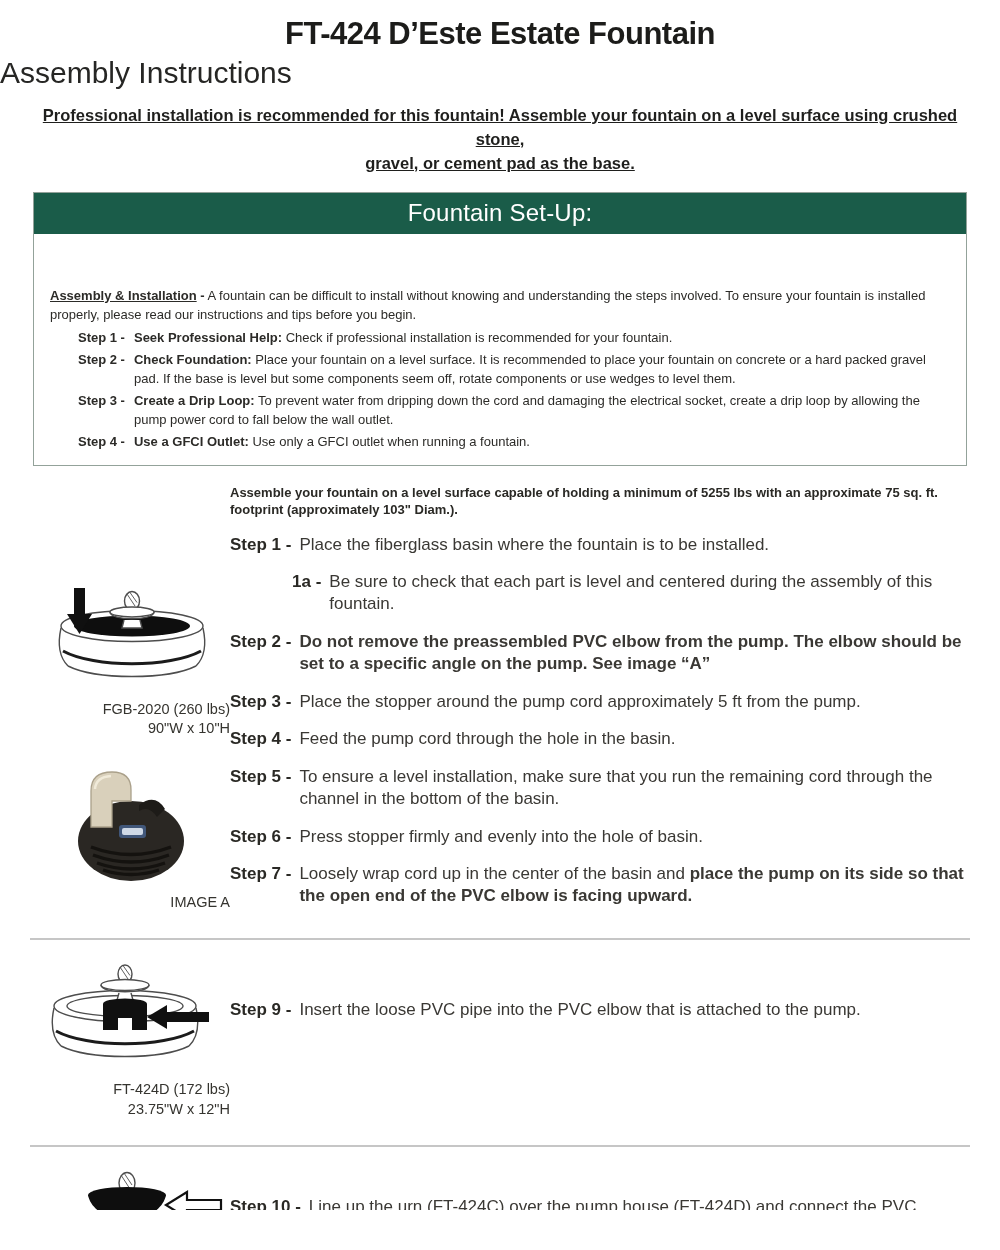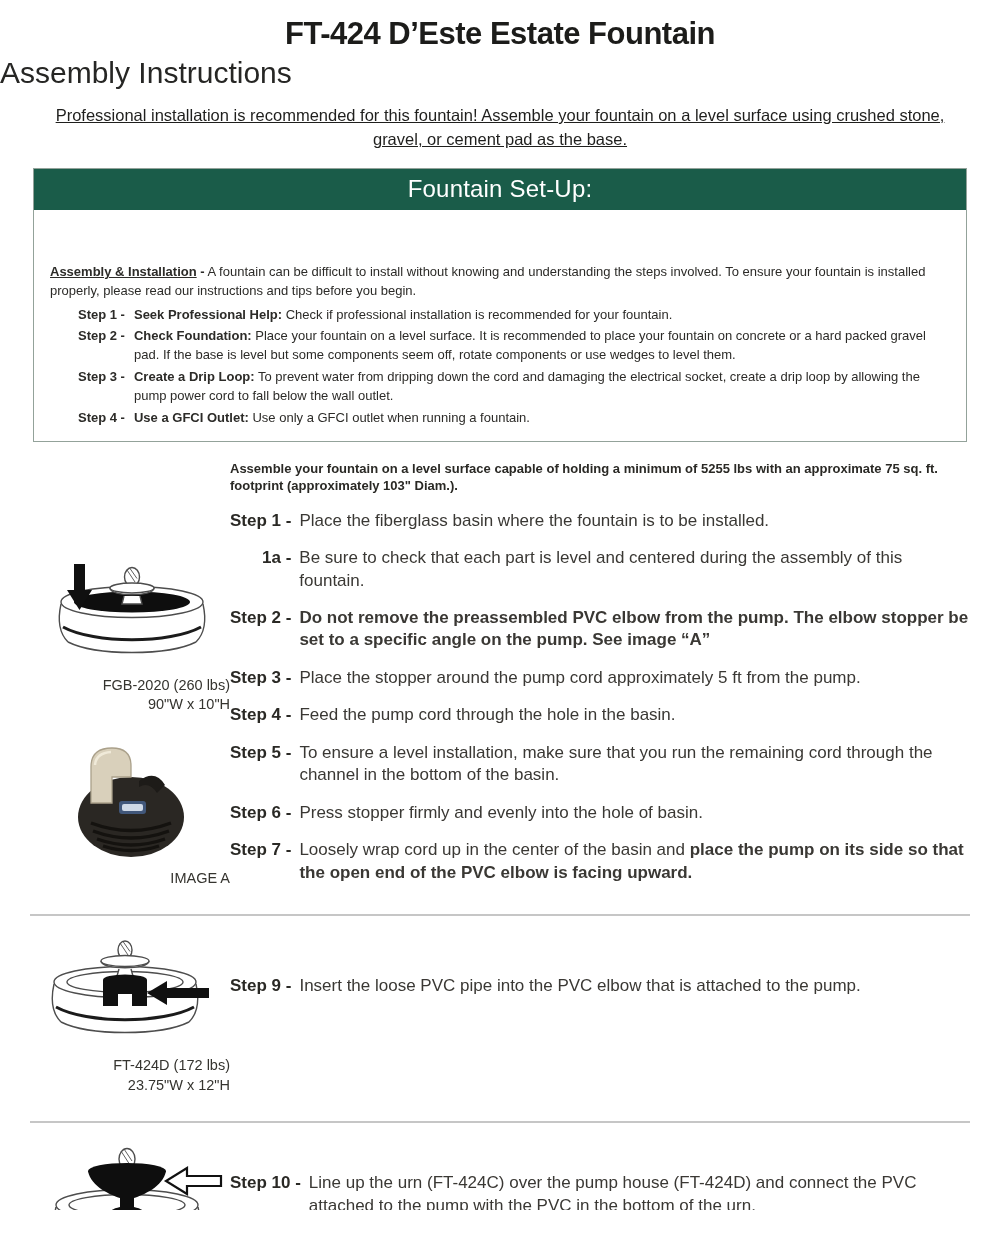--- a/index.html
+++ b/index.html
@@ -12,21 +12,21 @@
   .title {
     margin: 16px 0 0; text-align: center;
     font-size: 31px; font-weight: bold; color: #1c1c1a; letter-spacing: -0.5px;
   }
   .subtitle {
     margin: 4px 0 0; text-align: left;
     font-size: 30px; font-weight: normal; color: #262624;
   }
   .warning {
     margin: 14px auto 16px; width: 952px; text-align: center;
-    font-size: 16.5px; font-weight: normal; color: #1f1f1d; line-height: 1.45;
+    font-size: 16.5px; font-weight: bold; color: #1f1f1d; line-height: 1.45;
   }
   .warning span { text-decoration: underline; display: block; }
 
   .setup {
     margin: 10px 33px 0; border: 1.5px solid #93a29a; background: #fff;
   }
   .setup-header {
     background: #1a5c49; color: #ffffff; text-align: center;
     font-size: 24px; padding: 6px 0 7px; letter-spacing: 0.2px;
   }
@@ -40,21 +40,21 @@
 
   .row { display: flex; padding: 0 30px; }
   .leftcol { width: 200px; flex: none; }
   .rightcol { flex: 1; }
 
   .sec1 { margin-top: 18px; }
   .intro-bold { font-weight: bold; font-size: 13px; line-height: 1.35; margin: 0 0 6px; color: #2a2925; }
   .mstep { display: flex; font-size: 17px; line-height: 1.32; margin: 15px 0 0; color: #3a3834; }
   .mstep .label { flex: none; font-weight: bold; margin-right: 8px; white-space: nowrap; color: #2a2925; }
   .mstep .txt { flex: 1; }
-  .step1a { margin-left: 32px; }
+  .step1a { margin-left: 62px; }
 
   .fig { display: block; margin: 0 auto; }
   .caption { text-align: right; font-size: 14.5px; color: #35342f; line-height: 1.35; margin-top: 8px; }
   .fig-basin { margin-top: 104px; }
   .fig-pump { margin-top: 26px; }
 
   .divider { border: none; border-top: 2px solid #c6c6c6; margin: 26px 30px 0; }
 
   .sec2 { margin-top: 22px; }
   .sec2 .rightcol { padding-top: 22px; }
@@ -147,21 +147,21 @@
       <div class="mstep">
         <span class="label">Step 1 -</span>
         <div class="txt"><span>Place the fiberglass basin where the fountain is to be installed.</span><span class="b"></span></div>
       </div>
       <div class="mstep step1a">
         <span class="label">1a -</span>
         <div class="txt"><span>Be sure to check that each part is level and centered during the assembly of this fountain.</span></div>
       </div>
       <div class="mstep">
         <span class="label">Step 2 -</span>
-        <div class="txt"><span class="b">Do not remove the preassembled PVC elbow from the pump. The elbow stopper be set to a specific angle on the pump. See image “A”</span></div>
+        <div class="txt"><span class="b">Do not remove the preassembled PVC elbow from the pump. The elbow should be set to a specific angle on the pump. See image “A”</span></div>
       </div>
       <div class="mstep">
         <span class="label">Step 3 -</span>
         <div class="txt"><span>Place the stopper around the pump cord approximately 5 ft from the pump.</span></div>
       </div>
       <div class="mstep">
         <span class="label">Step 4 -</span>
         <div class="txt"><span>Feed the pump cord through the hole in the basin.</span></div>
       </div>
       <div class="mstep">

